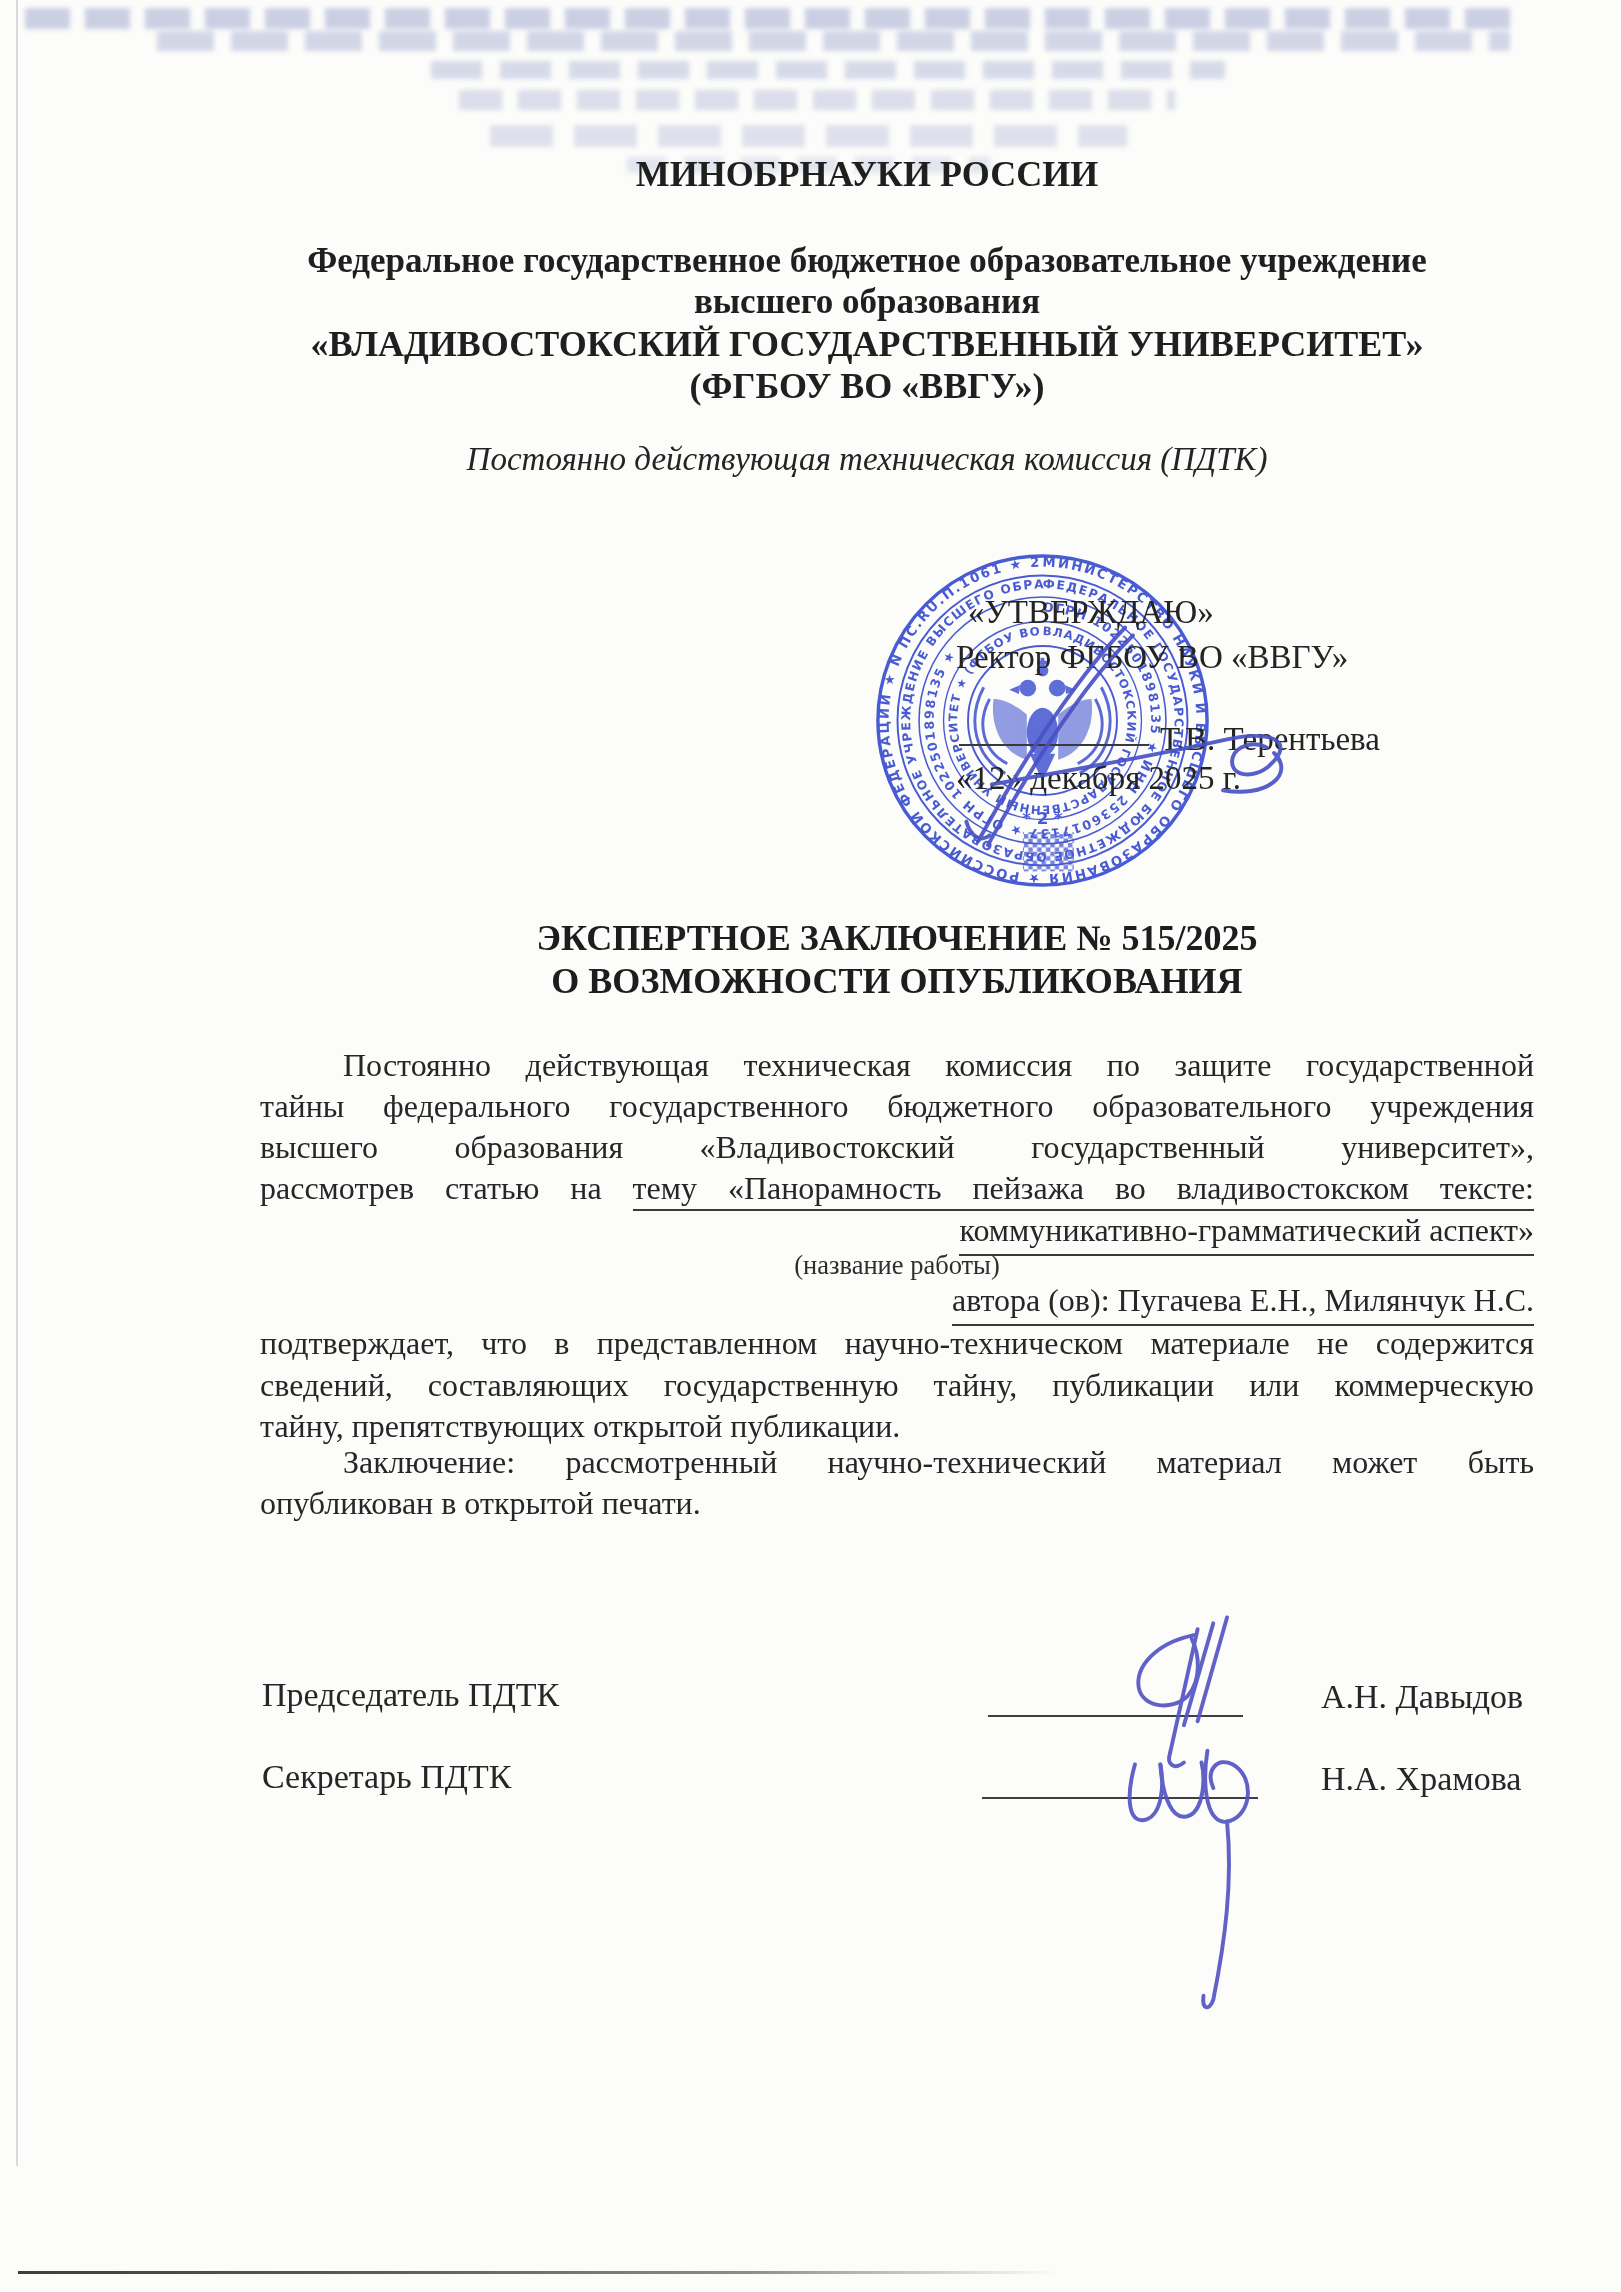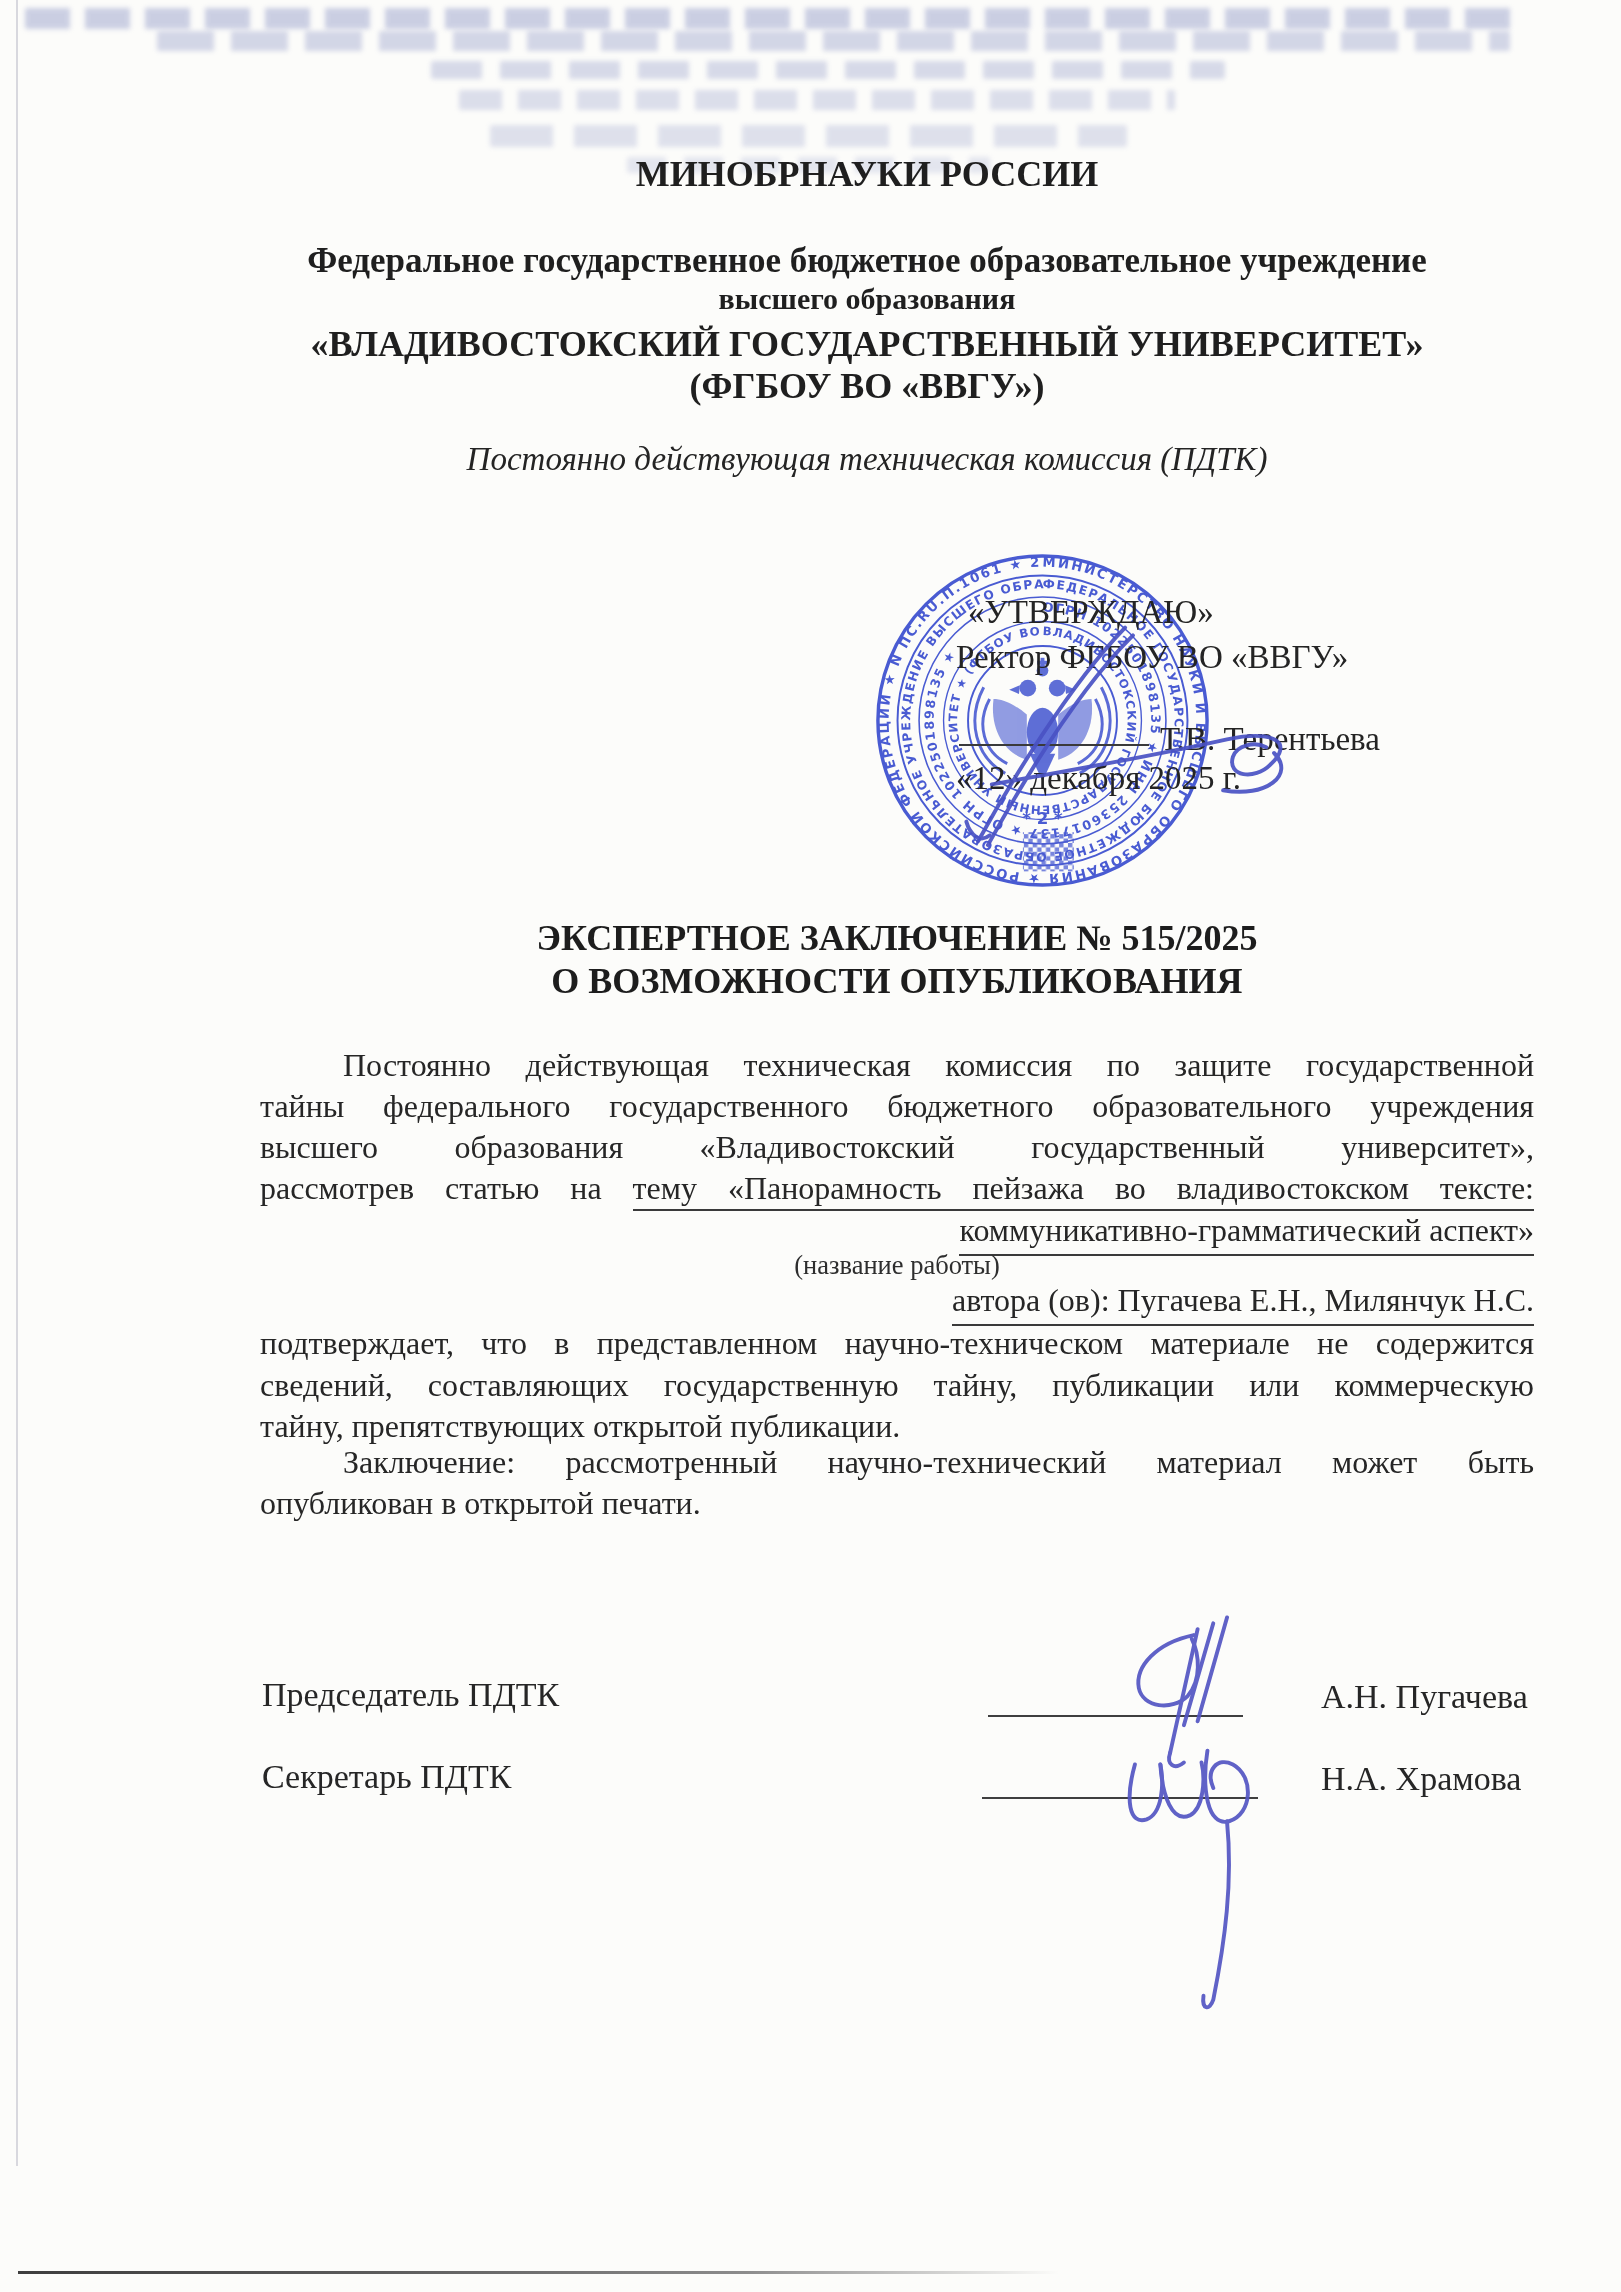--- a/index.html
+++ b/index.html
@@ -21,21 +21,21 @@
       background:repeating-linear-gradient(90deg,#9aa2cc 0 43px,rgba(154,162,204,0) 43px 59px);}
   .g5{left:490px;top:125px;width:637px;height:21.6px;opacity:.30;
       background:repeating-linear-gradient(90deg,#9aa2cc 0 63px,rgba(154,162,204,0) 63px 84px);}
   .g6{left:627px;top:157px;width:363px;height:15.7px;opacity:.25;
       background:repeating-linear-gradient(90deg,#9aa2cc 0 39px,rgba(154,162,204,0) 39px 57px);}
 
   
   .hline{position:absolute;left:225px;width:1284px;text-align:center;font-weight:bold;color:#1f1f1f;}
   .ministry{top:153px;font-size:36px;}
   .org1{top:241px;font-size:35px;}
-  .org2{top:282px;font-size:30px;}
+  .org2{top:282px;font-size:35px;}
   .org3{top:323px;font-size:36px;}
   .org4{top:365px;font-size:36px;}
   .commission{position:absolute;left:225px;width:1284px;top:441px;text-align:center;
       font-style:italic;font-size:33px;font-weight:normal;color:#242424;}
 
   
   .stamp{position:absolute;left:874px;top:552px;opacity:.92;}
   .stamp text{font-family:"DejaVu Sans",sans-serif;font-weight:bold;fill:#3a4ecf;}
 
   
@@ -181,21 +181,21 @@
       </div>
       <div class="bline just" style="top: 278px;"><span>подтверждает, что в представленном научно-техническом материале не содержится</span></div>
       <div class="bline just" style="top: 320px;"><span>сведений, составляющих государственную тайну, публикации или коммерческую</span></div>
       <div class="bline just ind" style="top: 397px;"><span>Заключение: рассмотренный научно-технический материал может быть</span></div>
       <div class="bline" style="top: 361px;"><span>тайну, препятствующих открытой публикации.</span></div>
       <div class="bline" style="top: 438px;"><span>опубликован в открытой печати.</span></div>
     </div>
 
   <div class="sigrole role1">Председатель ПДТК</div>
   <div class="sigline line1"></div>
-  <div class="signame name1">А.Н. Пугачева</div>
+  <div class="signame name1">А.Н. Давыдов</div>
   <div class="sigrole role2">Секретарь ПДТК</div>
   <div class="sigline line2"></div>
   <div class="signame name2">Н.А. Храмова</div>
 
   <svg class="ink" width="1621" height="2293" viewBox="0 0 1654 2339">
     <g stroke="#4a52c4" fill="none" stroke-width="4" stroke-linecap="round" opacity=".92">
       <path d="M998,858 C1030,800 1090,700 1148,640"></path>
       <path d="M1008,862 C1040,804 1098,706 1156,648"></path>
       <path d="M986,838 C990,852 1000,860 1010,852"></path>
       <path d="M1012,800 C1080,788 1180,770 1252,754 C1302,744 1320,758 1296,780 C1280,796 1252,792 1258,772 C1262,760 1280,756 1292,762"></path>

